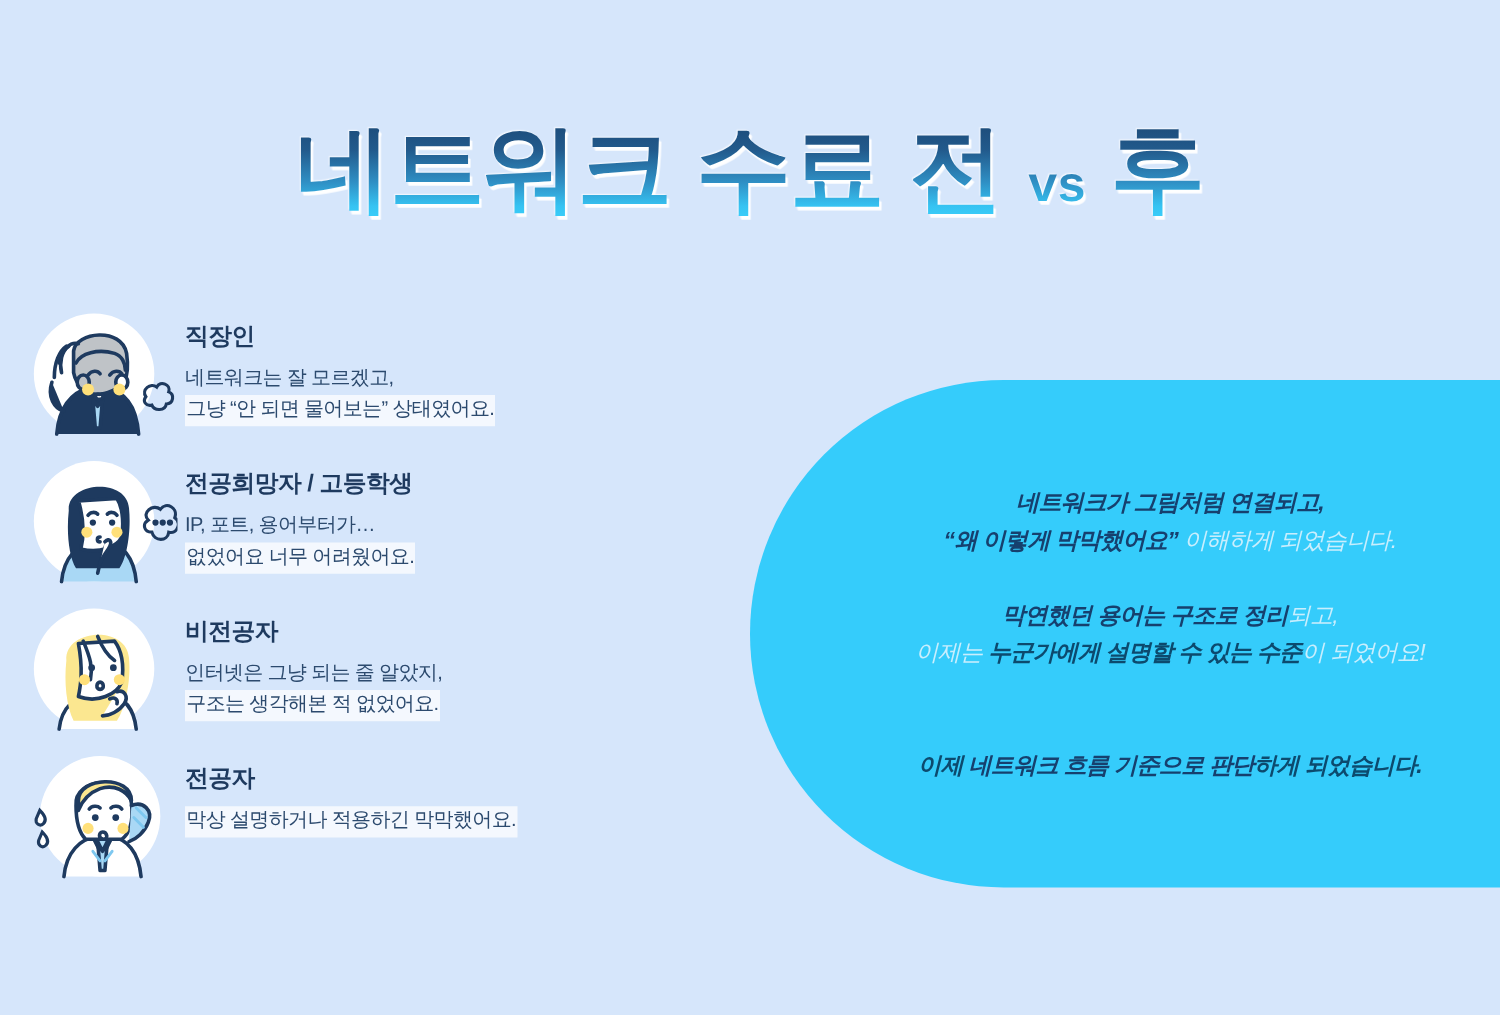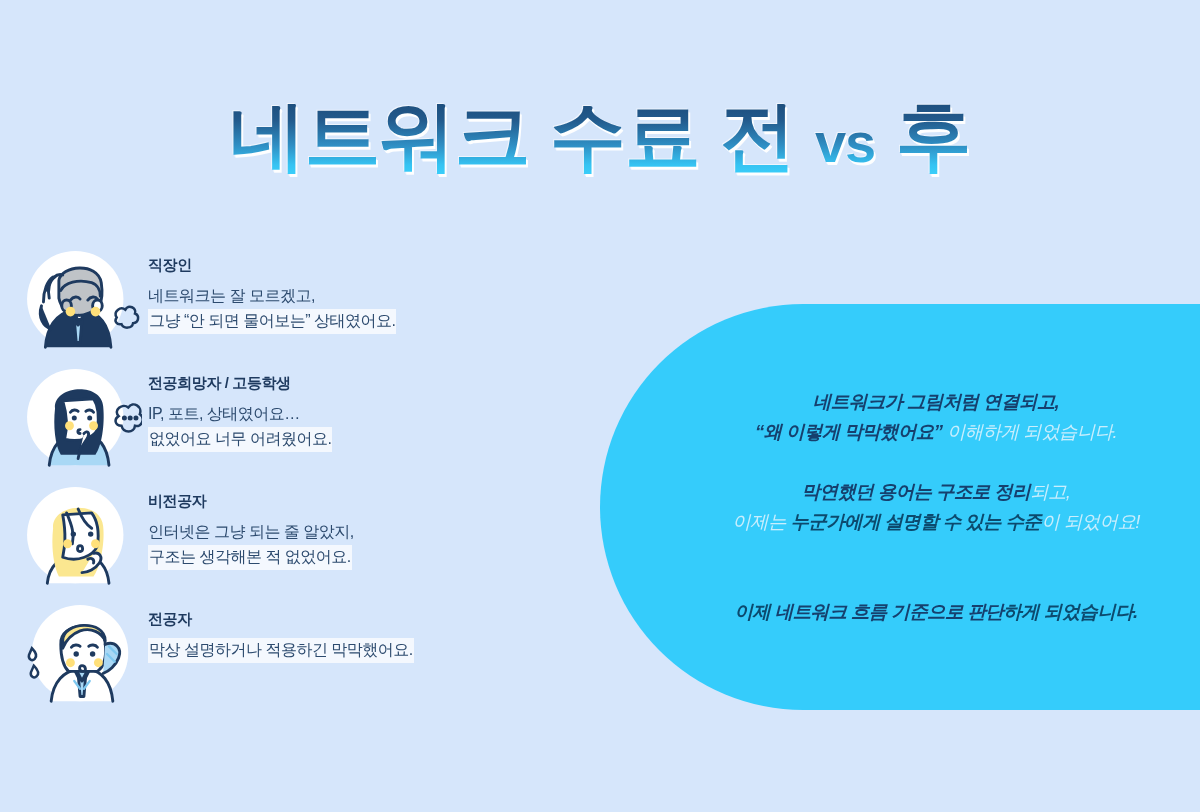--- a/index.html
+++ b/index.html
@@ -38,22 +38,23 @@
     line-height: 1.05;
     background: linear-gradient(180deg, #1c4a77 0%, #225a8c 30%, #2f8fc4 62%, #36c3f2 86%, #3bd0fb 100%);
     -webkit-background-clip: text;
     background-clip: text;
     color: transparent;
     -webkit-text-fill-color: transparent;
     filter: drop-shadow(2px 3px 0 rgba(255,255,255,0.95)) drop-shadow(-1px -1px 0 rgba(255,255,255,0.6));
     white-space: nowrap;
   }
   .title .vs {
-    font-size: 56px;
+    font-size: 40px;
     vertical-align: baseline;
+    font-family: Liberation Mono, monospace;
   }
 
   
   .left-col {
     position: absolute;
     left: 0px;
     top: 248px;
     width: 560px;
   }
   .person-row {
@@ -68,21 +69,21 @@
     flex: 0 0 106px;
     margin-left: 22px;
     position: relative;
   }
   .avatar svg { display: block; }
   .person-text {
     margin-left: 20px;
     padding-top: 8px;
   }
   .person-title {
-    font-size: 15px;
+    font-size: 19px;
     font-weight: 700;
     color: #1e3a5f;
     letter-spacing: -0.4px;
     margin-bottom: 9px;
   }
   .person-line {
     font-size: 16px;
     color: #2c4a6e;
     letter-spacing: -0.5px;
     line-height: 1.55;
@@ -198,21 +199,21 @@
           <g stroke="#1e3a5f" stroke-width="2.6" fill="none">
             <path d="M98 52 C92 46 102 38 108 43 C113 36 123 42 120 50 C126 54 122 64 115 62 C114 70 103 70 101 62 C94 62 93 55 98 52 Z"></path>
             <circle cx="104" cy="54" r="1.3" fill="#1e3a5f"></circle>
             <circle cx="110" cy="54" r="1.3" fill="#1e3a5f"></circle>
             <circle cx="116" cy="54" r="1.3" fill="#1e3a5f"></circle>
           </g>
         </svg>
       </div>
       <div class="person-text">
         <div class="person-title">전공희망자 / 고등학생</div>
-        <span class="person-line">IP, 포트, 상태였어요…</span>
+        <span class="person-line">IP, 포트, 용어부터가…</span>
         <span class="person-line hl">없었어요 너무 어려웠어요.</span>
       </div>
     </div>
 
     <div class="person-row">
       <div class="avatar">
         <svg viewBox="0 0 120 110" width="120" height="106">
           <circle cx="53" cy="53" r="50" fill="#ffffff"></circle>
           <g stroke="#1e3a5f" stroke-width="3" fill="none" stroke-linejoin="round" stroke-linecap="round">
             <path d="M24 103 C26 84 38 76 50 74 L64 74 C76 76 86 84 88 103" fill="#ffffff"></path>

